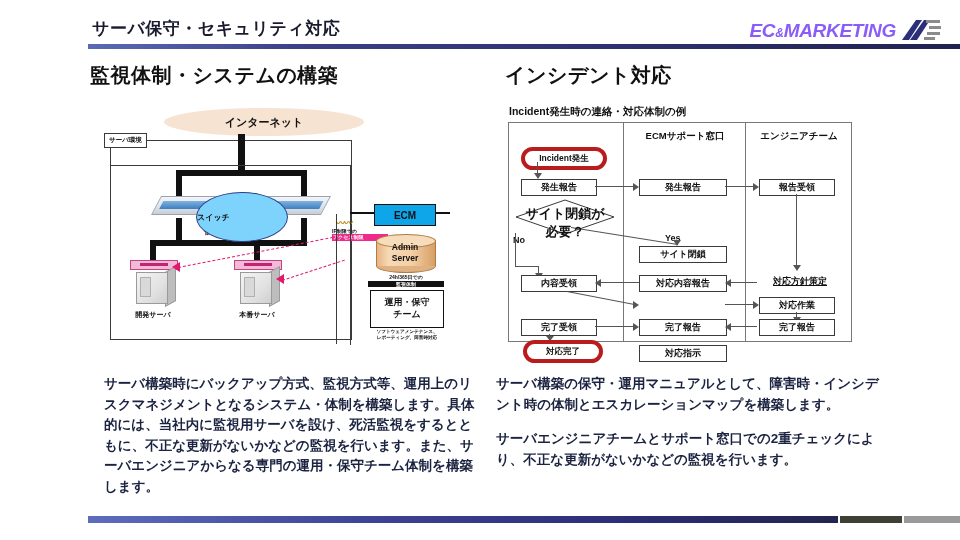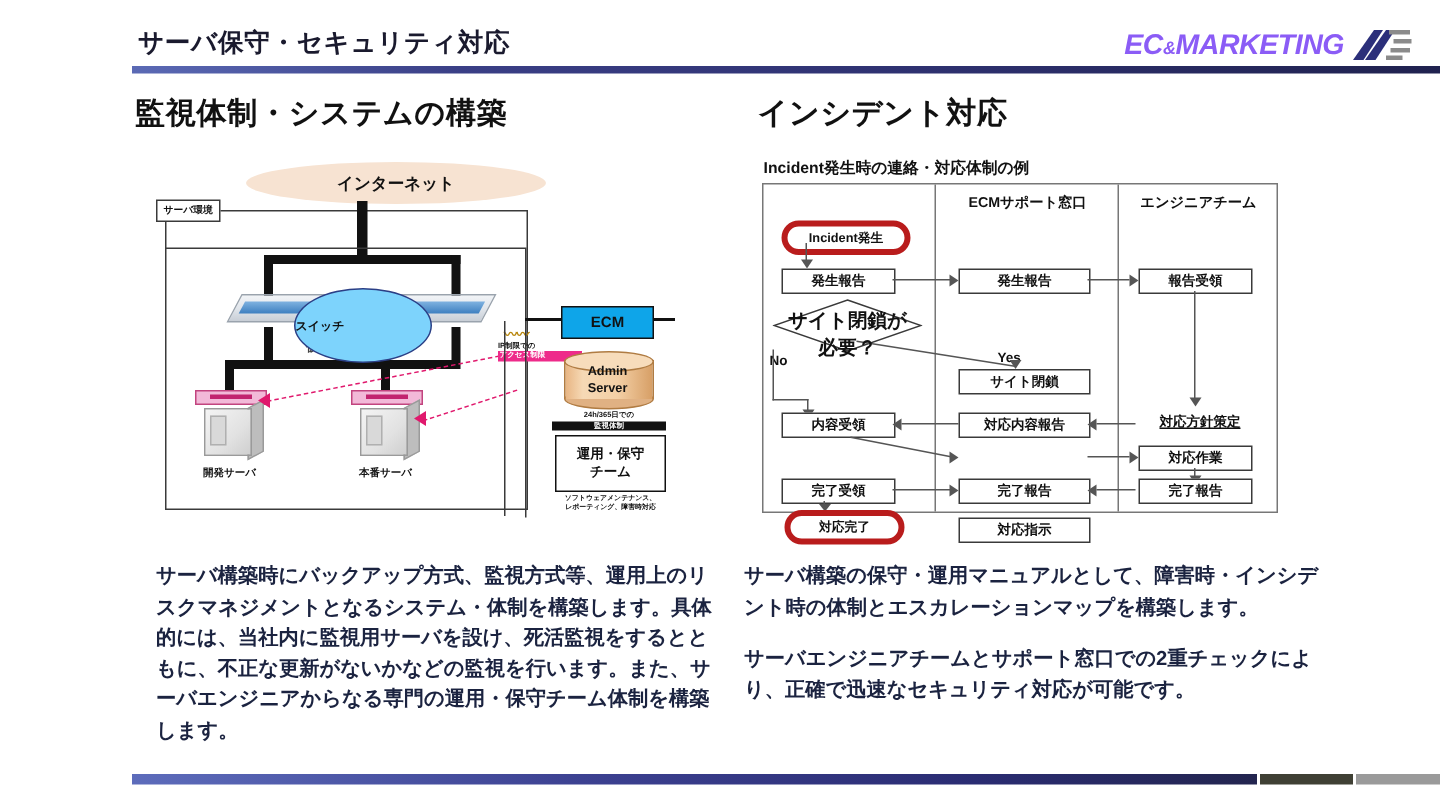--- a/index.html
+++ b/index.html
@@ -378,21 +378,21 @@
     <div class="arrowhead" style="left:37px;top:213px;border-left:4px solid transparent;border-right:4px solid transparent;border-top:5px solid #555;"></div>
     <div class="fc-term" style="left:14px;top:217px;width:72px;height:15px;">対応完了</div>
   </div>
 
   <div class="body-col" id="body-left">
     <p>サーバ構築時にバックアップ方式、監視方式等、運用上のリスクマネジメントとなるシステム・体制を構築します。具体的には、当社内に監視用サーバを設け、死活監視をするとともに、不正な更新がないかなどの監視を行います。また、サーバエンジニアからなる専門の運用・保守チーム体制を構築します。</p>
   </div>
 
   <div class="body-col" id="body-right">
     <p>サーバ構築の保守・運用マニュアルとして、障害時・インシデント時の体制とエスカレーションマップを構築します。</p>
-    <p>サーバエンジニアチームとサポート窓口での2重チェックにより、正確で迅速なセキュリティ対応が可能です。</p>
+    <p>サーバエンジニアチームとサポート窓口での2重チェックにより、不正な更新がないかなどの監視を行います。</p>
   </div>
 
   <div class="ftr">
     <div class="ftr-main"></div>
     <div class="ftr-dark"></div>
     <div class="ftr-gray"></div>
   </div>
 
 </div>
 

